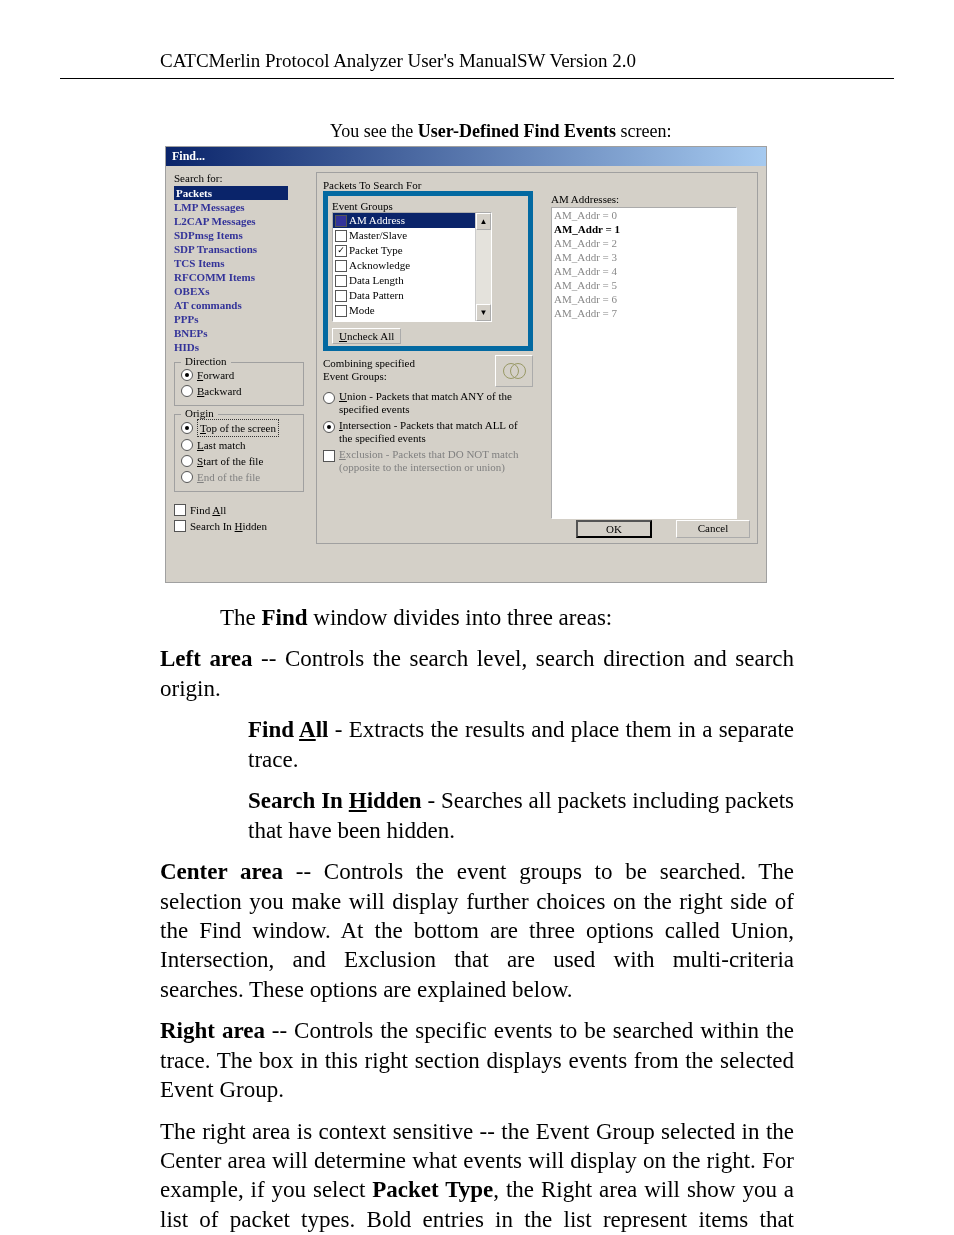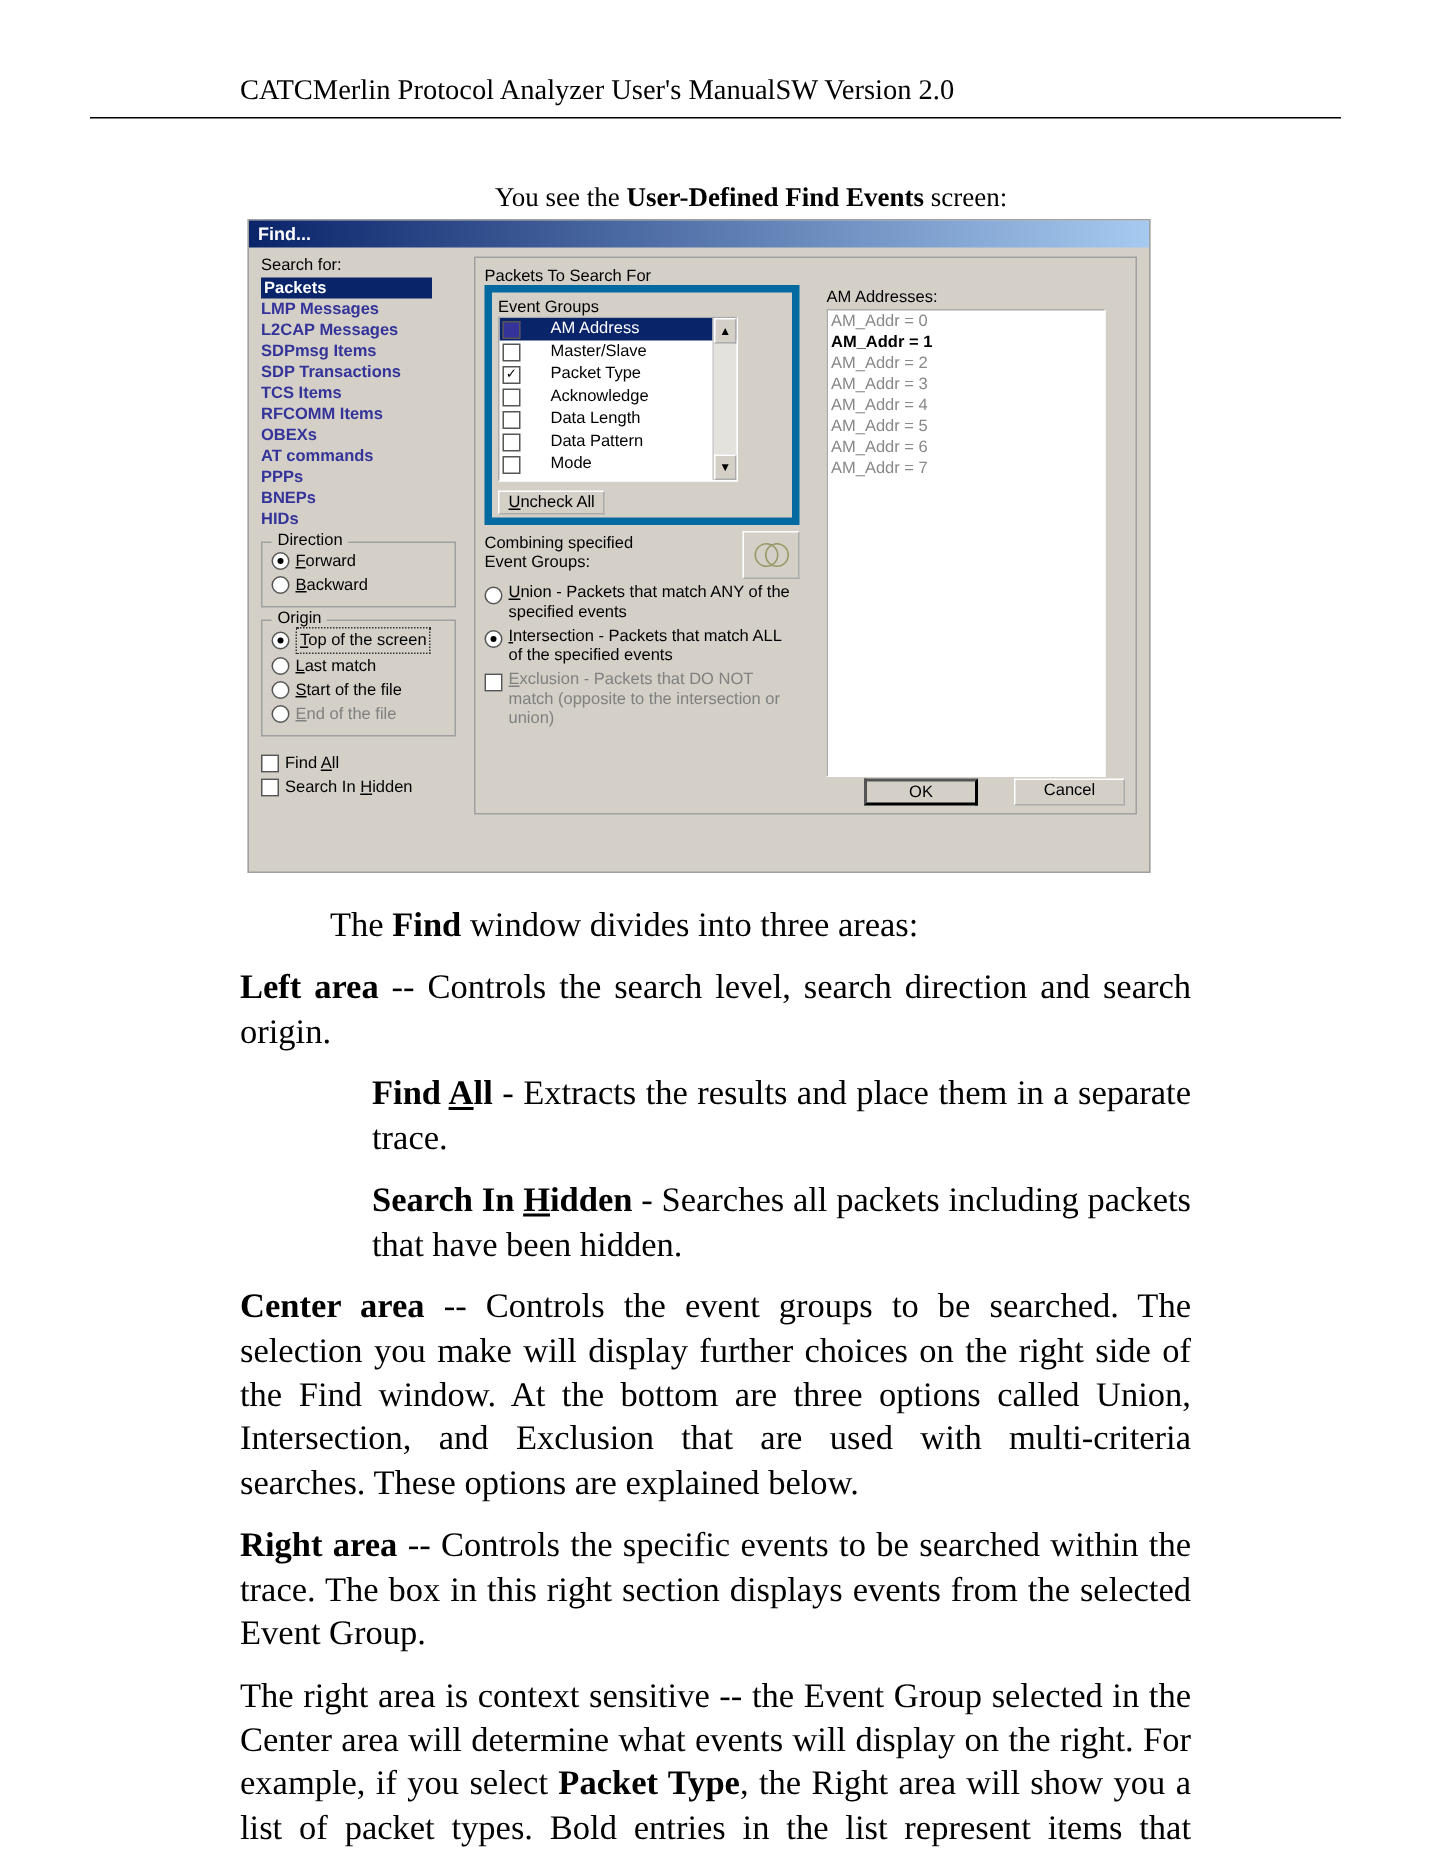--- a/index.html
+++ b/index.html
@@ -27,21 +27,21 @@
   .intro {
     font-size: 18px;
     margin: 0 0 4px 270px;
   }
   
   .dialog {
     width: 600px;
     margin-left: 105px;
     background: #d4d0c8;
     border: 1px solid #a0a0a0;
-    font-family: Liberation Sans, sans-serif;
+    font-family: Liberation Serif, serif;
     font-size: 11px;
     color: #000;
   }
   .titlebar {
     background: linear-gradient(to right, #0a246a, #a6caf0);
     color: #fff;
     font-weight: bold;
     padding: 2px 6px;
     font-size: 12px;
   }
@@ -130,21 +130,21 @@
     background: #fff;
     border: 1px inset #fff;
     height: 108px;
     width: 158px;
     overflow: hidden;
     position: relative;
   }
   .eg-list .row {
     display: flex;
     align-items: center;
-    gap: 20px;
+    gap: 2px;
     padding: 0 2px;
     line-height: 15px;
   }
   .eg-list .row.sel { background: #0a246a; color: #fff; }
   .smallcheck {
     width: 10px; height: 10px; border:1px solid #555; background:#fff;
     display:inline-flex; align-items:center; justify-content:center; font-size:9px;
   }
   .smallcheck.on::after { content:"✓"; color:#000; }
   .scrollbar {

